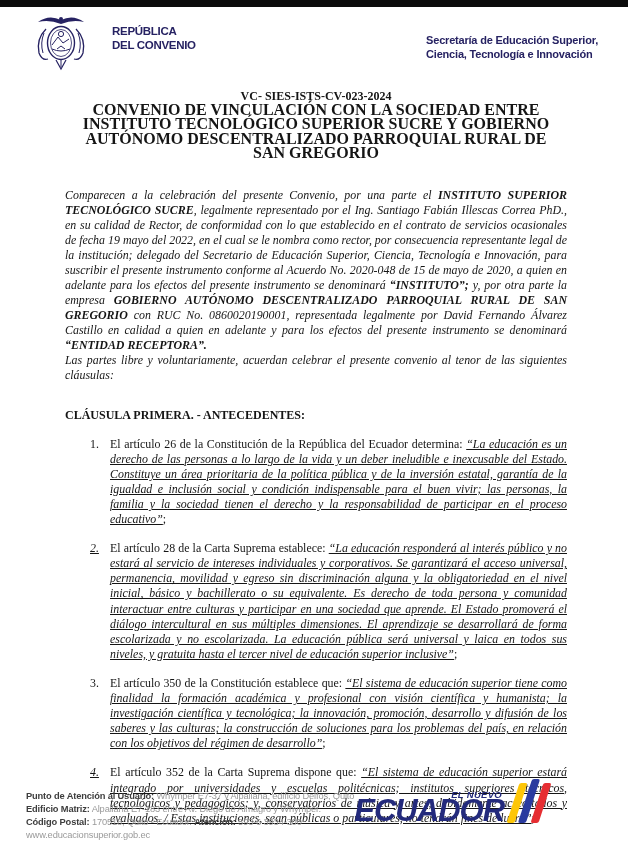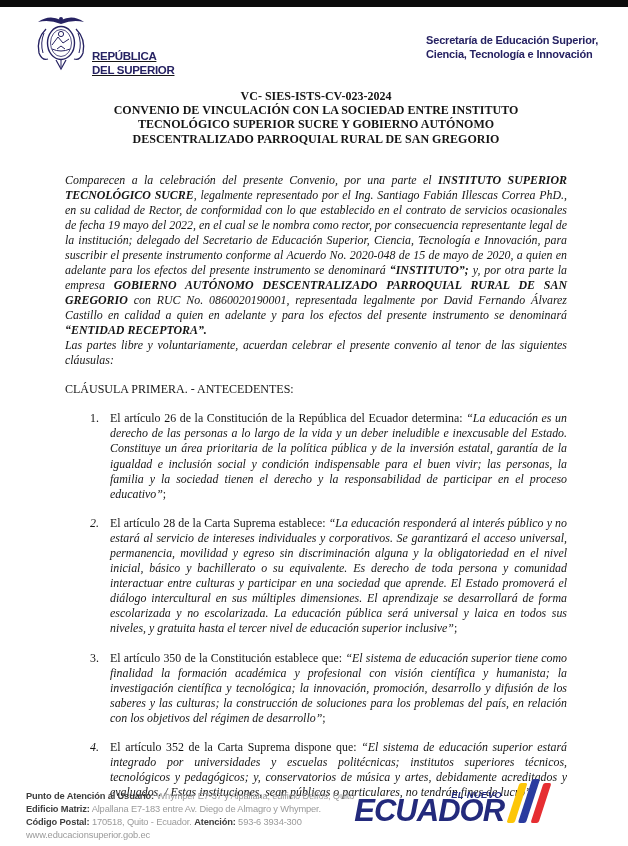--- a/index.html
+++ b/index.html
@@ -8,21 +8,21 @@
     width: 628px; height: 846px;
     background: #ffffff;
     overflow: hidden;
     font-family: "Liberation Serif", "DejaVu Serif", serif;
     color: #151515;
   }
   .top-bar { height: 7px; background: #0b0b0b; width: 100%; }
 
   
   .header { display: flex; justify-content: space-between; align-items: flex-start; padding: 6px 30px 0 32px; height: 72px; }
-  .brand { display: flex; align-items: flex-end; gap: 2px; text-decoration: underline; }
+  .brand { display: flex; align-items: flex-start; gap: 22px; }
   .brand-text {
     font-family: "Liberation Sans", sans-serif;
     font-weight: bold; color: #262262;
     font-size: 11.5px; line-height: 13.5px; letter-spacing: -0.3px;
     margin-top: 12px;
   }
   .secretariat {
     font-family: "Liberation Sans", sans-serif;
     font-weight: bold; color: #262262;
     font-size: 11px; line-height: 14px; letter-spacing: -0.2px;
@@ -30,32 +30,32 @@
   }
 
   
   .doc { margin: 0 61px 0 65px; }
   .doc-code {
     margin-top: 4px; text-align: center;
     font-weight: bold; font-size: 12px; line-height: 14px;
   }
   .doc-title {
     text-align: center; font-weight: bold;
-    font-size: 12px; line-height: 14.4px;
+    font-size: 16px; line-height: 14.4px;
     max-width: 470px; margin: 0 auto;
   }
   .para { margin: 27px 0 0; text-align: justify; font-size: 11.9px; line-height: 15px; font-style: italic; }
   .para.follow { margin-top: 0; }
-  .clause-heading { margin-top: 14px; font-weight: normal; font-size: 12px; line-height: 15px; }
+  .clause-heading { margin-top: 25px; font-weight: bold; font-size: 12px; line-height: 15px; }
   ol.items { list-style: none; margin: 8px 0 0; padding: 0; }
   li.item { display: flex; margin-top: 14px; }
   li.item .num { flex: 0 0 20px; margin-left: 25px; font-size: 11.9px; line-height: 15.1px; }
   li.item .item-text { flex: 1; text-align: justify; font-size: 11.9px; line-height: 15.1px; }
   .b { font-weight: bold; }
-  .i { font-style: italic; }
+  .i { font-style: italic; text-decoration: underline; }
 
   
   .footer {
     position: absolute; left: 26px; right: 26px; bottom: 4px;
     display: flex; justify-content: flex-start; align-items: flex-end;
   }
   .footer-left {
     font-family: "Liberation Sans", sans-serif;
     font-size: 9.3px; line-height: 13px; letter-spacing: -0.15px;
     color: #9a9a9a; font-weight: 500;
@@ -95,21 +95,21 @@
           <circle cx="29" cy="21" r="2.6" stroke-width="1"></circle>
           <path d="M20 32 L26 24 L31 30 L37 26" stroke-width="1"></path>
           <path d="M20 36 Q29 40 38 36" stroke-width="1"></path>
           <path d="M25 36 L29 33 L33 36" stroke-width="1"></path>
           <path d="M24 47 L29 56 L34 47" stroke-width="1.2"></path>
           <path d="M29 47 L29 54" stroke-width="1"></path>
         </svg>
       </span>
       <div class="brand-text">
         <div>REPÚBLICA</div>
-        <div>DEL SUPERIOR</div>
+        <div>DEL CONVENIO</div>
       </div>
     </div>
     <div class="secretariat">
       <div>Secretaría de Educación Superior,</div>
       <div>Ciencia, Tecnología e Innovación</div>
     </div>
   </div>
 
   <div class="doc">
     <div class="doc-code">VC- SIES-ISTS-CV-023-2024</div>

